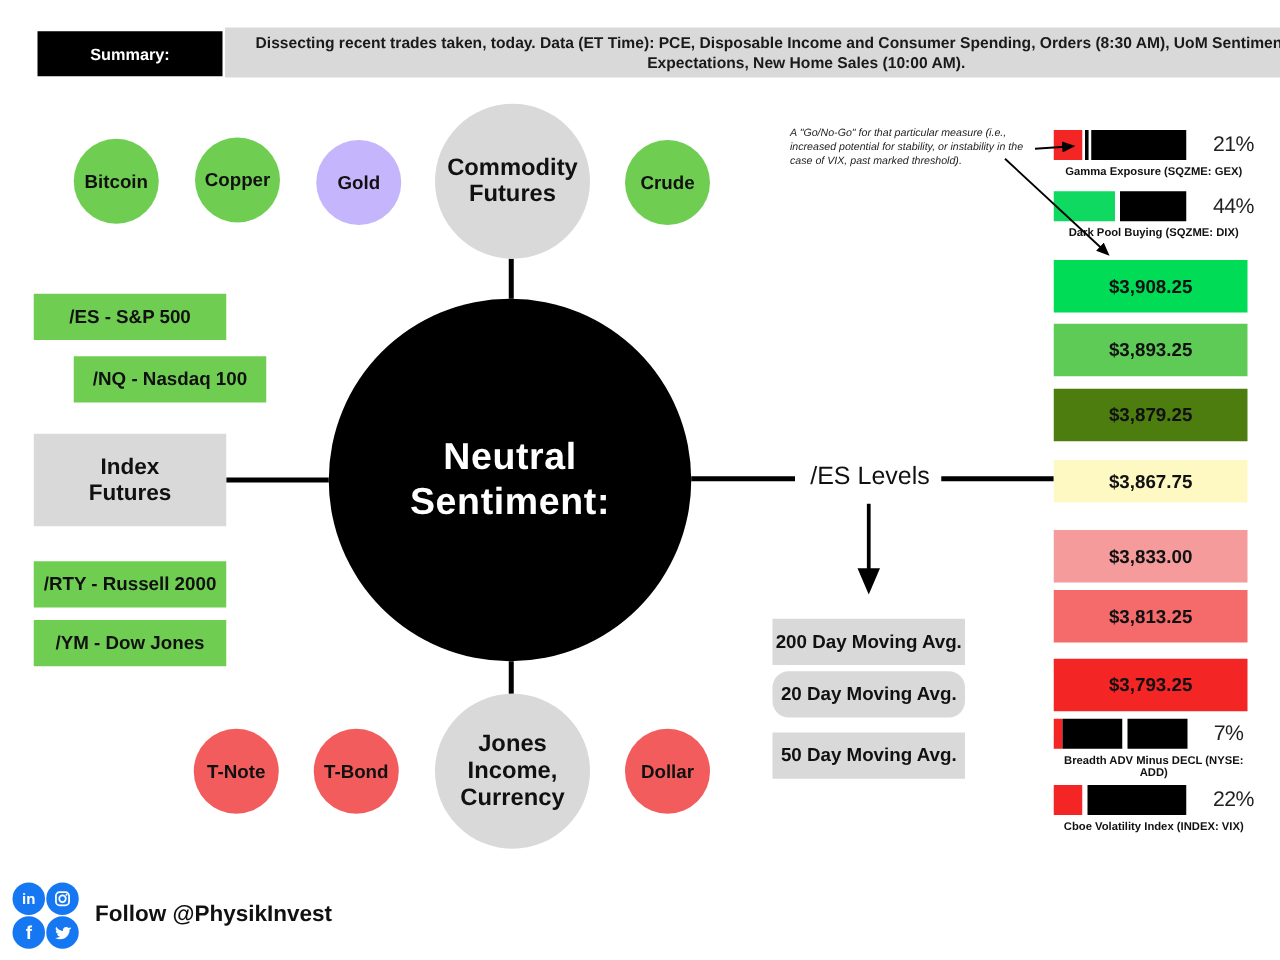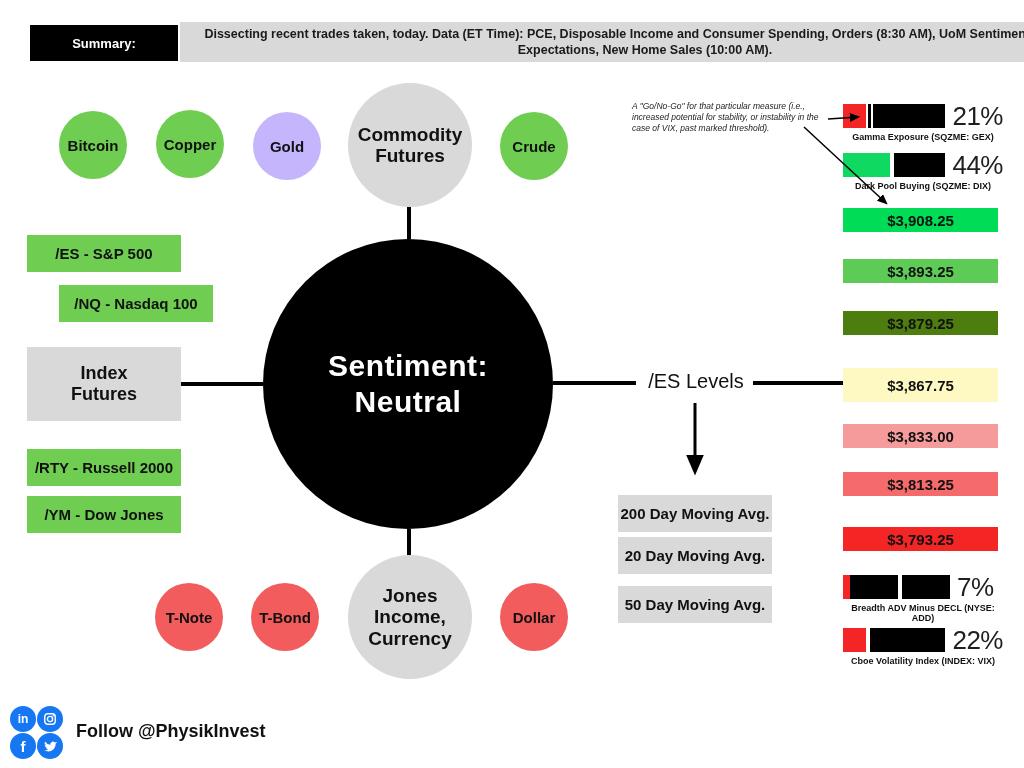--- a/index.html
+++ b/index.html
@@ -40,34 +40,34 @@
   
   .conn{background:#000;}
   
   .es-title{left:640px;top:370px;width:112px;text-align:center;font-size:20px;font-weight:500;color:#111;}
   .mavg{
     left:618px;width:154px;height:37px;background:#d9d9d9;
     display:flex;align-items:center;justify-content:center;
     font-weight:bold;font-size:15px;color:#111;
   }
   .level{
-    left:843px;width:155px;height:24px;display:flex;align-items:center;justify-content:center;
+    left:843px;width:155px;height:42px;display:flex;align-items:center;justify-content:center;
     font-weight:bold;font-size:15px;color:#111;
   }
   
   .gauge{left:843px;width:160px;}
   .gauge-row{display:flex;align-items:center;}
   .gauge-bar{width:107px;height:24px;display:flex;background:#fff;}
   .seg{height:100%;}
   .blk{background:#000;}
   .rest{flex:1;background:#000;}
   .wgap{width:4px;height:100%;background:#fff;}
   .wgap2{width:2px;height:100%;background:#fff;}
   .mark{width:3px;height:100%;background:#000;}
-  .gauge-pct{margin-left:7px;font-size:26px;font-weight:400;color:#1f1f1f;letter-spacing:-0.5px;line-height:24px;}
+  .gauge-pct{margin-left:21px;font-size:17px;font-weight:400;color:#1f1f1f;letter-spacing:-0.5px;line-height:24px;}
   .gauge-label{margin-top:4px;width:160px;text-align:center;font-weight:bold;font-size:9px;color:#111;}
   
   .annotation{
     left:632px;top:101px;width:206px;font-style:italic;font-size:8.5px;color:#222;line-height:1.3;
   }
   
   .follow{left:76px;top:721px;font-weight:bold;font-size:18px;color:#111;}
   .soc{
     width:26px;height:26px;border-radius:50%;background:#1577F2;color:#fff;
     display:flex;align-items:center;justify-content:center;
@@ -120,22 +120,22 @@
 </div>
 <div class="abs tag" style="top: 449px; background: rgb(111, 206, 82);">
     <span>/RTY - Russell 2000</span>
   </div>
 <div class="abs tag" style="top: 496px; background: rgb(111, 206, 82);">
     <span>/YM - Dow Jones</span>
   </div>
 
 <div class="abs circle node-center">
   <div>
+      <div>Neutral</div>
       <div>Sentiment:</div>
-      <div>Neutral</div>
     </div>
 </div>
 
 <div class="abs circle node-sm" style="left: 155px; top: 583px; background: rgb(242, 92, 92);">
     <span>T-Note</span>
   </div>
 <div class="abs circle node-sm" style="left: 251px; top: 583px; background: rgb(242, 92, 92);">
     <span>T-Bond</span>
   </div>
 <div class="abs circle node-lg" style="left:348px;top:555px;">
@@ -146,21 +146,21 @@
     </div>
 </div>
 <div class="abs circle node-sm" style="left: 500px; top: 583px; background: rgb(242, 92, 92);">
     <span>Dollar</span>
   </div>
 
 <div class="abs es-title">/ES Levels</div>
 <div class="abs mavg" style="top:495px;">
     <span>200 Day Moving Avg.</span>
   </div>
-<div class="abs mavg" style="top:537px;">
+<div class="abs mavg" style="top:537px;border-radius:13px;">
     <span>20 Day Moving Avg.</span>
   </div>
 <div class="abs mavg" style="top:586px;">
     <span>50 Day Moving Avg.</span>
   </div>
 
 <div class="abs level" style="top: 208px; background: rgb(0, 220, 85);">
     <span>$3,908.25</span>
   </div>
 <div class="abs level" style="top: 259px; background: rgb(95, 203, 87);">

